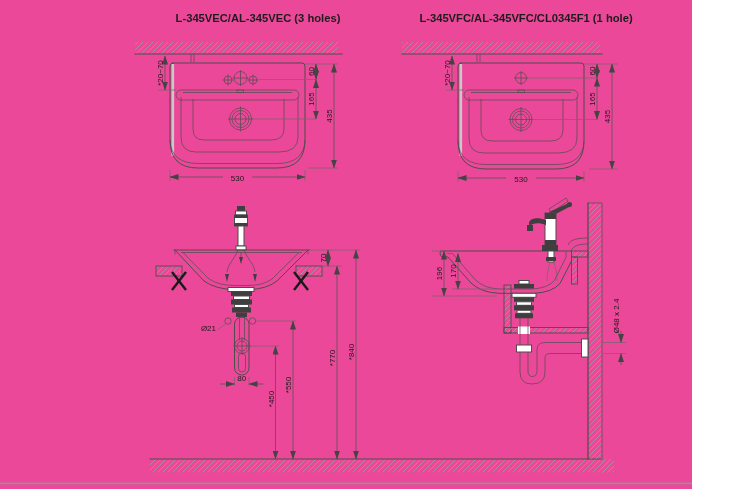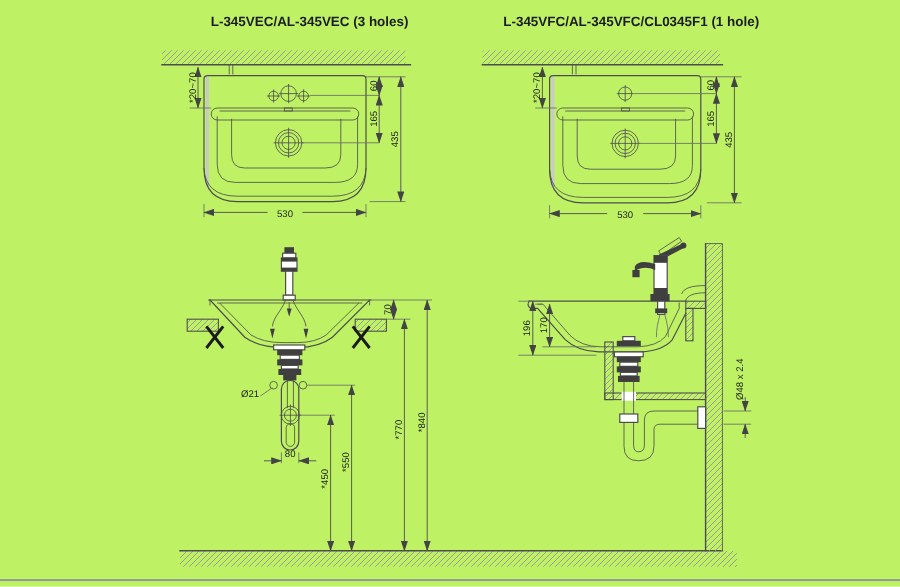--- a/index.html
+++ b/index.html
@@ -1,16 +1,16 @@
 <!DOCTYPE html>
 <html><head>
 <meta charset="utf-8">
 <style>
   html,body { margin:0; padding:0; background:#ffffff; }
-  .page { position:relative; width:750px; height:489px; background:#bef264; overflow:hidden;
+  .page { position:relative; width:692px; height:489px; background:#ec4899; overflow:hidden;
           font-family:"Liberation Sans", sans-serif; }
   svg text { font-family:"Liberation Sans", sans-serif; fill:#1c1c1c; }
   .ttl    { font-size:11.2px; font-weight:bold; }
   .dimtxt { font-size:8px; }
   .ln   { stroke:#4d4d4d; stroke-width:1;  fill:none; stroke-linecap:square; }
   .lnb  { stroke:#4d4d4d; stroke-width:1.2; fill:none; stroke-linecap:square; }
   .ln2  { stroke:#4d4d4d; stroke-width:.7; fill:none; }
   .thin { stroke:#6a6a6a; stroke-width:.7; fill:none; }
   .dim  { stroke:#555555; stroke-width:.8; fill:none; }
   .hat  { fill:url(#hatch); stroke:#4d4d4d; stroke-width:.9; }

